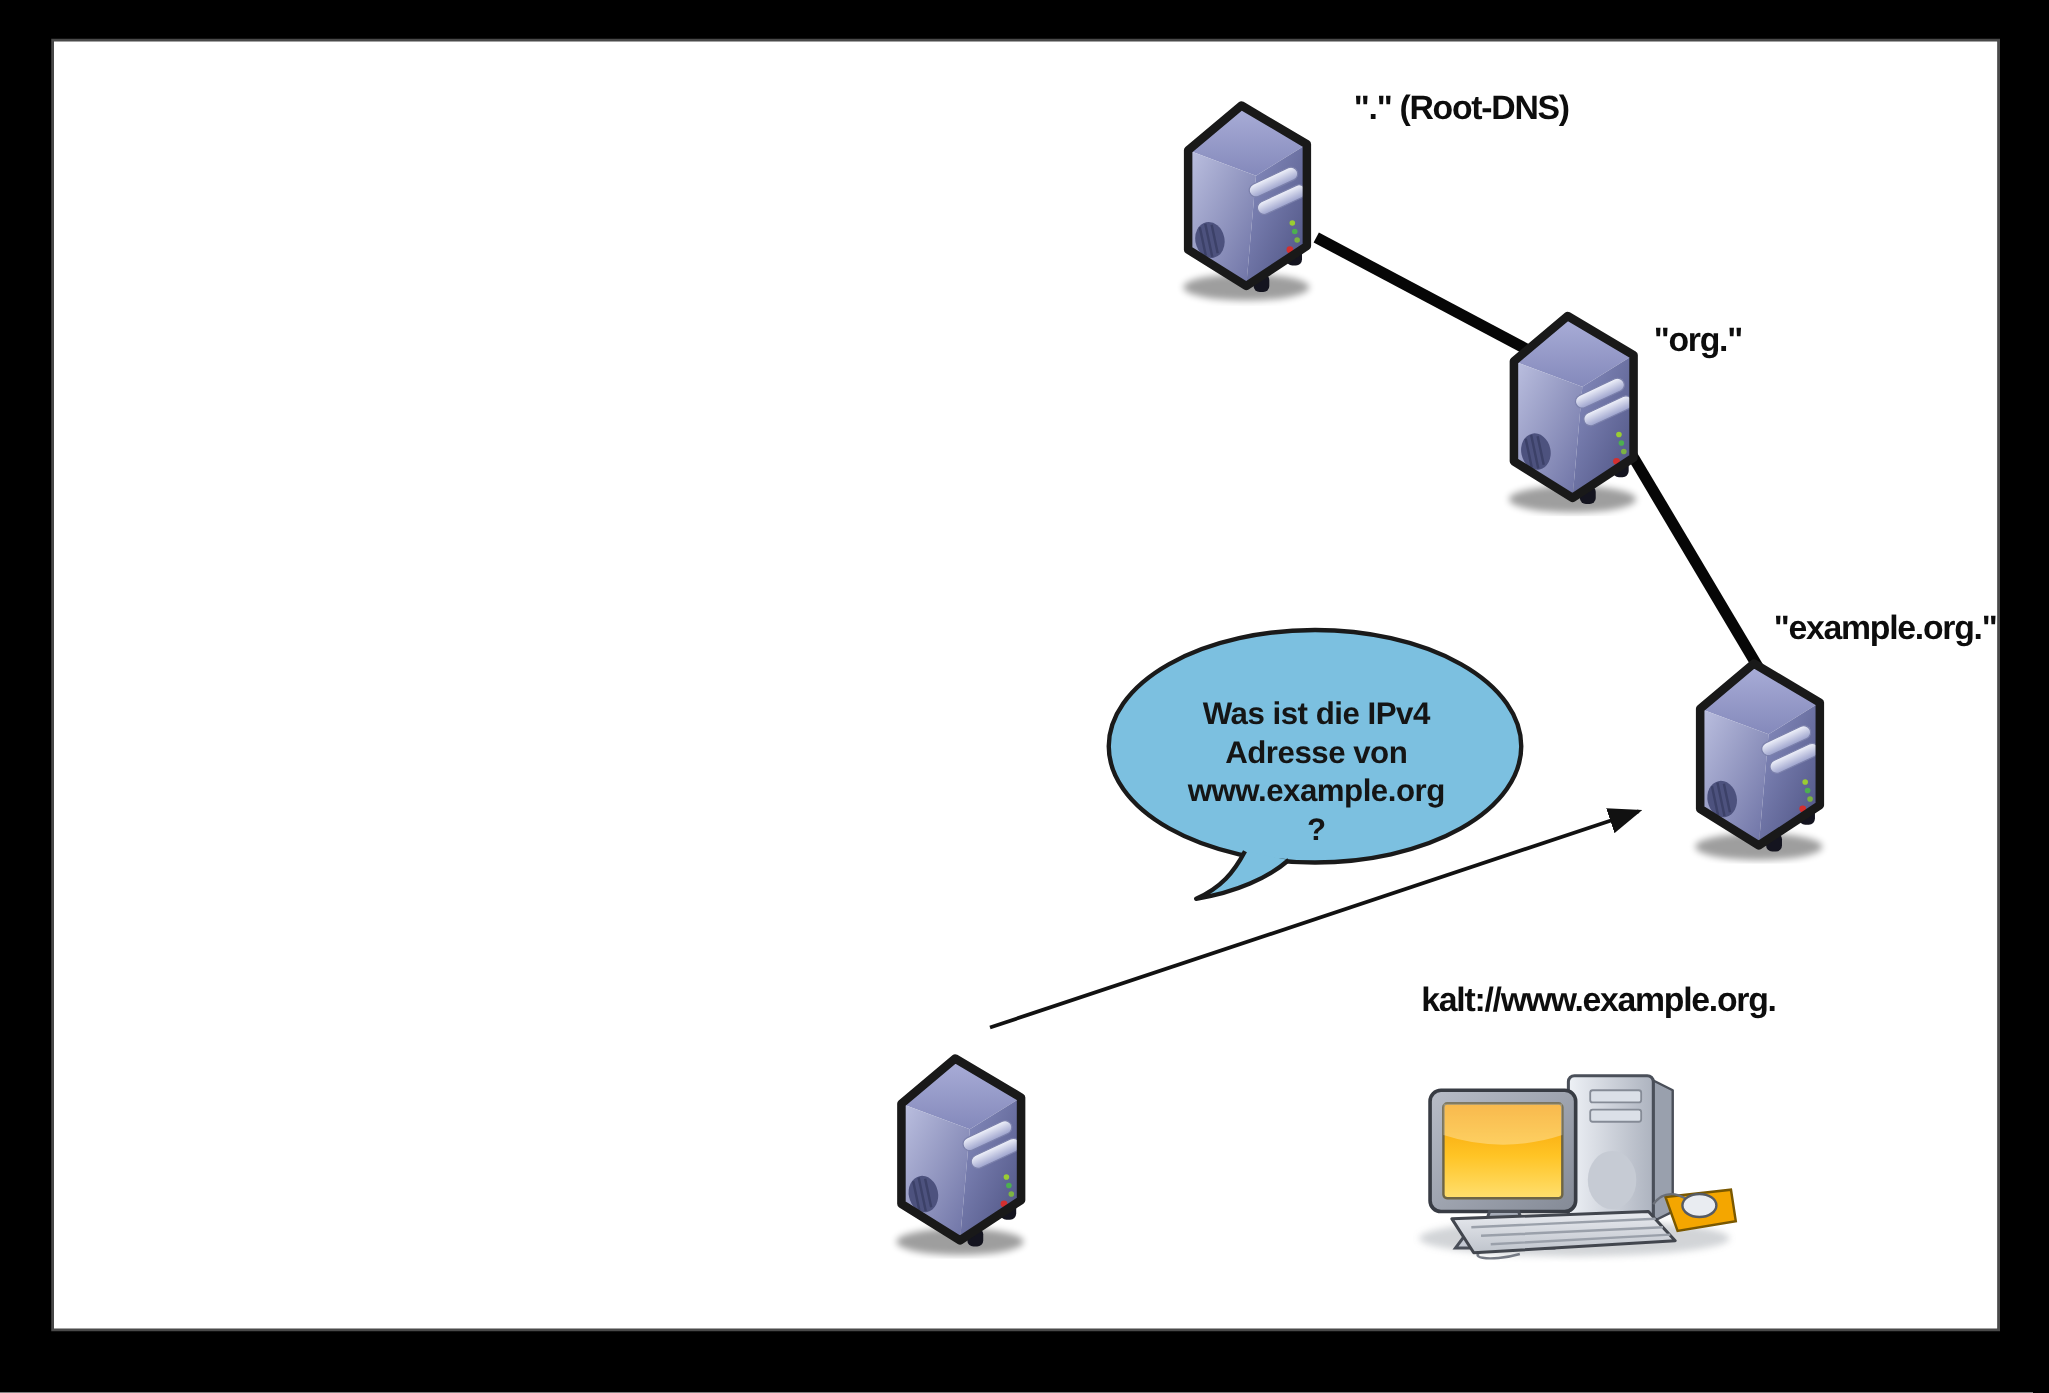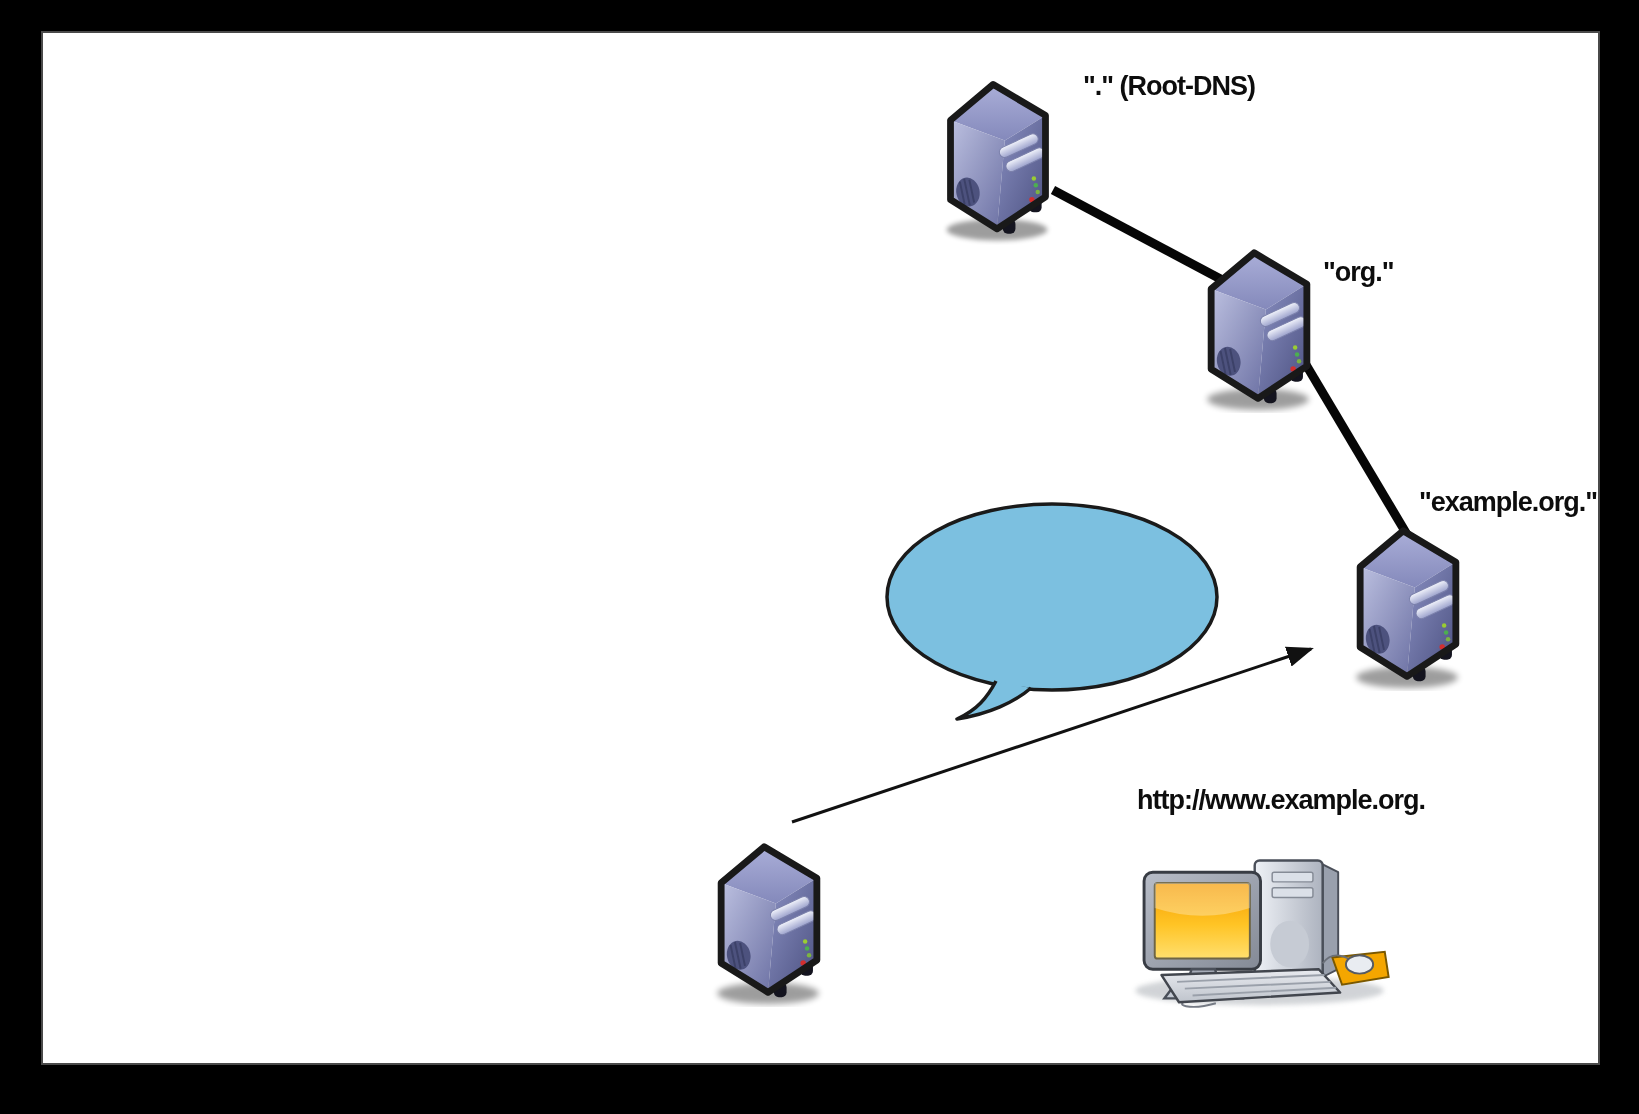--- a/index.html
+++ b/index.html
@@ -150,20 +150,26 @@
     <svg width="132" height="168" viewBox="0 0 130 172">
       <use href="#sym-server"></use>
     </svg>
   </div>
 
   <div class="node" style="left:1052px;top:812px;">
     <svg width="300" height="165" viewBox="0 0 300 170">
       <use href="#sym-computer"></use>
     </svg>
   </div>
-  <div class="label" style="left:1094px;top:752px;">http://www.example.org.</div>
+  <div class="label" style="left:1094px;top:752px;">kalt://www.example.org.</div>
 
   <svg class="bubble-svg" style="left:830px;top:455px;" width="400" height="280" viewBox="0 0 400 280">
     <ellipse cx="179" cy="109" rx="165" ry="93" fill="#7CC0E0" stroke="#1a1a1a" stroke-width="3.5"></ellipse>
     <path d="M123 193 C 114 210, 104 222, 84 231 C 116 226, 142 214, 158 200" fill="#7CC0E0" stroke="#1a1a1a" stroke-width="3.5" stroke-linejoin="round"></path>
   </svg>
+  <div class="bubble-text" style="left:860px;top:505px;width:300px;height:160px;">
+    <div>Was ist die IPv4</div>
+    <div>Adresse von</div>
+    <div>www.example.org</div>
+    <div>?</div>
+  </div>
 
 </div>
 
 </body></html>

